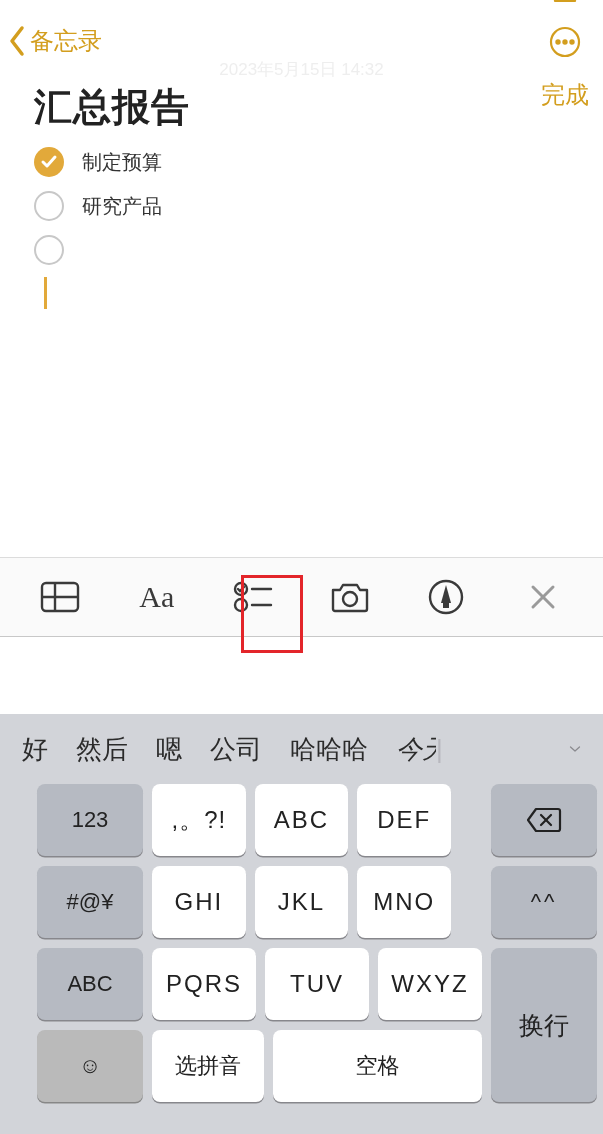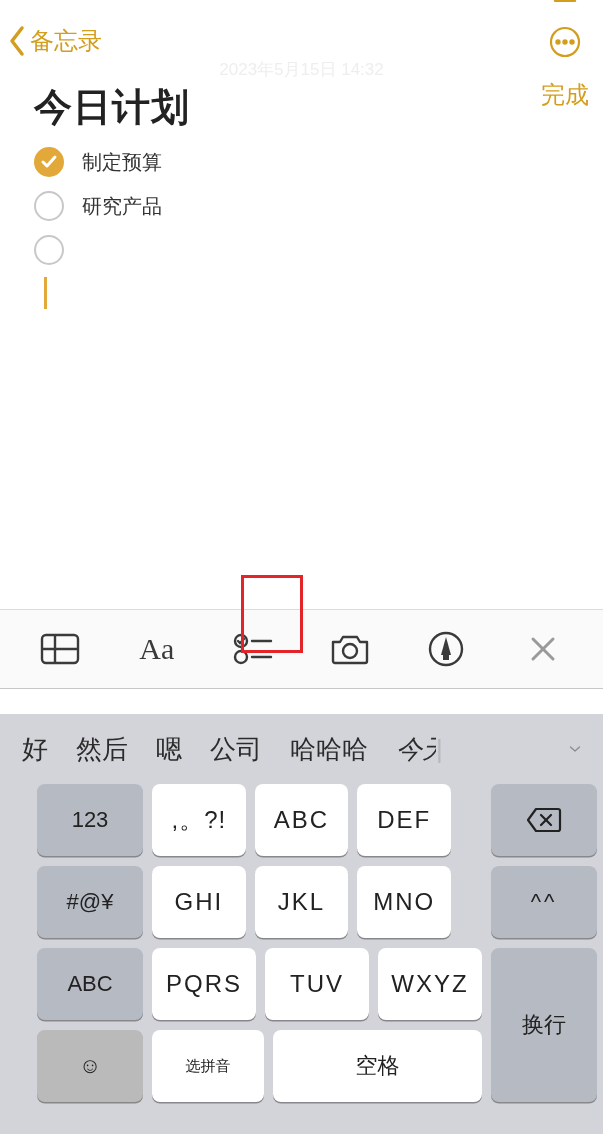--- a/index.html
+++ b/index.html
@@ -16,21 +16,21 @@
   .timestamp { text-align:center; font-size:17px; color:#eee; margin-top:-8px; height:10px; }
   .note { padding:14px 30px 0 34px; }
   .title { font-size:38px; font-weight:700; color:#222; letter-spacing:1px; }
   .check-row { display:flex; align-items:center; margin-top:14px; }
   .bubble { width:30px; height:30px; border-radius:50%; flex:0 0 30px; display:flex; align-items:center; justify-content:center; }
   .bubble.checked { background:#e2a93a; }
   .bubble.empty { border:2px solid #c8c8c8; }
   .bubble svg { stroke:#fff; }
   .check-text { font-size:20px; color:#333; margin-left:18px; }
   .cursor { width:3px; height:32px; background:#e2a93a; margin-top:12px; margin-left:10px; }
-  .format-bar { position:absolute; top:609px; left:0; width:603px; height:80px; background:#fafafa; border-top:1px solid #dcdcdc; border-bottom:1px solid #c8c8c8; display:flex; align-items:center; justify-content:space-around; padding:0 12px; }
+  .format-bar { position:absolute; top:557px; left:0; width:603px; height:80px; background:#fafafa; border-top:1px solid #dcdcdc; border-bottom:1px solid #c8c8c8; display:flex; align-items:center; justify-content:space-around; padding:0 12px; }
   .fmt { width:46px; height:46px; display:flex; align-items:center; justify-content:center; }
   .fmt svg { stroke:#3a3a3a; }
   .aa { font-size:30px; color:#3a3a3a; font-family:Georgia,serif; }
   .close-x { color:#9a9a9a; }
   .close-x svg { stroke:#9a9a9a; }
   .highlight-box { position:absolute; border:3px solid #e3252a; pointer-events:none; }
   .kb-area { position:absolute; bottom:0; left:0; width:603px; height:420px; background:#d2d4d9; }
   .cand { height:70px; display:flex; align-items:center; padding:0 8px; font-size:26px; color:#2b2b2b; }
   .cand span { padding:0 14px; white-space:nowrap; }
   .cand .sep { color:#b8b8be; padding:0; }
@@ -76,21 +76,21 @@
           <circle cx="23" cy="16" r="1.6" fill="#d39e1e"></circle>
       </svg>
     </span>
     <span class="done">完成</span>
   </div>
 </div>
 
 <div class="timestamp">2023年5月15日 14:32</div>
 
 <div class="note">
-  <div class="title">今日计划</div>
+  <div class="title">汇总报告</div>
 
   <div class="check-row">
     <span class="bubble checked">
       <svg width="18" height="18" viewBox="0 0 18 18" fill="none" stroke-width="3" stroke-linecap="round" stroke-linejoin="round">
           <polyline points="3,9 7,13 15,4"></polyline>
         </svg>
     </span>
     <span class="check-text">制定预算</span>
   </div>
   <div class="check-row">
@@ -186,20 +186,20 @@
     <div class="row3">
       <div class="col-left">
         <div class="krow" style="margin-bottom:0;">
           <div class="key func k1">ABC</div>
           <div class="key k2">PQRS</div>
           <div class="key k2">TUV</div>
           <div class="key k2">WXYZ</div>
         </div>
         <div class="krow" style="margin-bottom:0;">
           <div class="key func k1 emoji">☺</div>
-          <div class="key" style="flex:0 0 112px;font-size:15px;letter-spacing:0;">选拼音</div>
+          <div class="key" style="flex:0 0 112px;font-size:22px;letter-spacing:0;">选拼音</div>
           <div class="key" style="flex:1;font-size:22px;letter-spacing:0;">空格</div>
         </div>
       </div>
-      <div class="key gray k-tall" style="font-size:22px;letter-spacing:0;text-align:right;">换行</div>
+      <div class="key gray k-tall" style="font-size:25px;letter-spacing:0;text-align:right;">换行</div>
     </div>
   </div>
 </div>
 
 </body></html>

